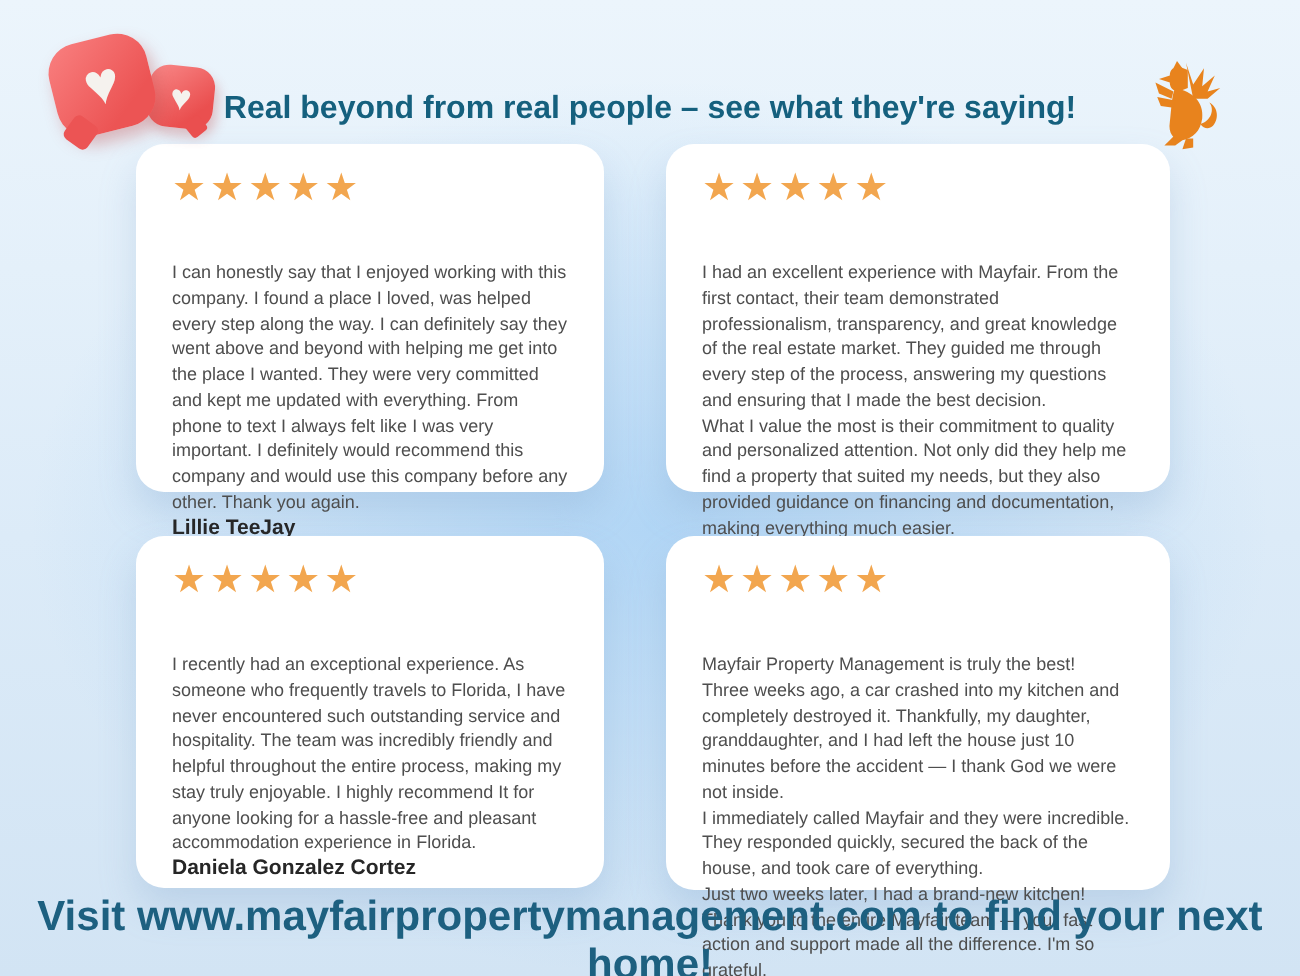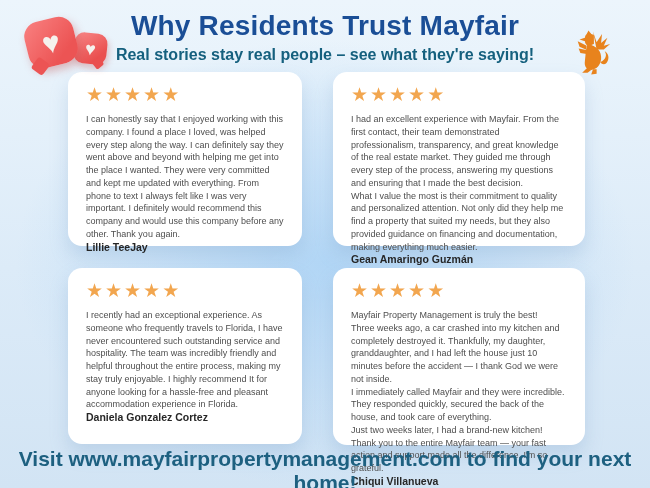--- a/index.html
+++ b/index.html
@@ -52,21 +52,21 @@
     position:absolute;background:#ffffff;border-radius:14px;
     padding:13px 18px;box-sizing:border-box;
     box-shadow:0 10px 18px rgba(125,160,200,.28);
   }
   .card-1{left:68px; top:72px; width:234px;height:174px;}
   .card-2{left:333px;top:72px; width:252px;height:174px;}
   .card-3{left:68px; top:268px;width:234px;height:176px;}
   .card-4{left:333px;top:268px;width:252px;height:177px;}
   .stars{font-size:19px;line-height:1;color:#F2A64F;letter-spacing:2px;}
   .review{
-    margin:9px 0 0;font-size:9px;line-height:1.42;color:#4E4E4E;
+    margin:26px 0 0;font-size:9px;line-height:1.42;color:#4E4E4E;
     white-space:pre-line;
   }
   .reviewer{margin:0 0 0;font-size:10.5px;font-weight:bold;color:#262626;}
   
   .footer-cta{
     position:absolute;top:447px;left:0;width:100%;margin:0;text-align:center;
     font-size:21px;font-weight:600;color:#1D6080;
   }
 </style>
 </head>
@@ -78,22 +78,21 @@
     <div class="badge badge-big">
       <span class="tail"></span>
       <span class="heart">♥</span>
     </div>
     <div class="badge badge-small">
       <span class="tail"></span>
       <span class="heart">♥</span>
     </div>
   </div>
 
-  <h1 class="page-title">Why Residents Trust Mayfair</h1>
-  <p class="page-subtitle">Real stories stay real people – see what they're saying!</p>
+  <p class="page-subtitle">Real beyond from real people – see what they're saying!</p>
 
   <svg class="griffin" width="36" height="48" viewBox="0 0 40 52" xmlns="http://www.w3.org/2000/svg">
     <g fill="#E8831D">
       <path d="M15 1 L18 5 L13 5 Z"></path>
       <path d="M20 2 L24 14 L30 5 L29 15 L36 9 L32 18 L39 16 L32 22 L24 22 Z"></path>
       <path d="M16 4 C13 4 11 6 11 9 L5 11 L11 13 C11 16 13 18 16 18 L21 16 L21 6 Z"></path>
       <path d="M14 16 C24 18 30 24 29 33 C28 40 24 44 18 45 C13 45 10 41 11 35 C12 27 12 20 14 16 Z"></path>
       <path d="M13 18 L3 13 L5 19 L12 22 Z"></path>
       <path d="M14 23 L4 21 L6 26 L13 27 Z"></path>
       <path d="M14 42 L8 48 L14 48 L18 45 Z"></path>

